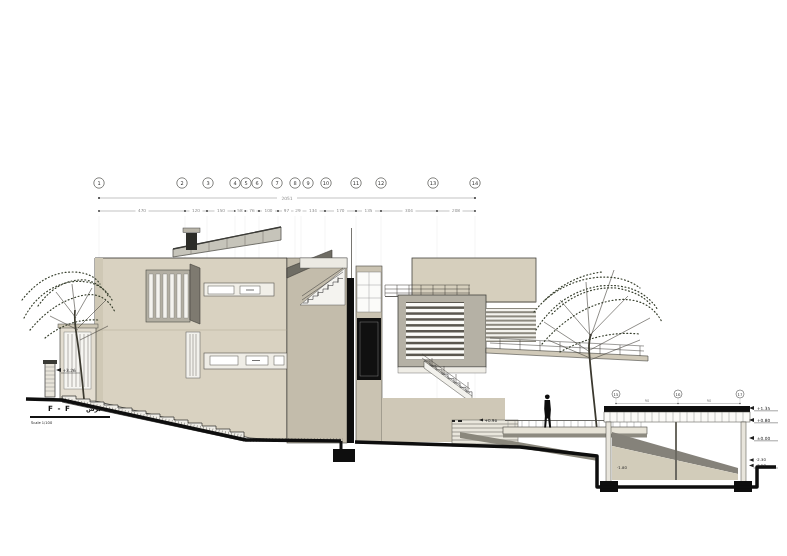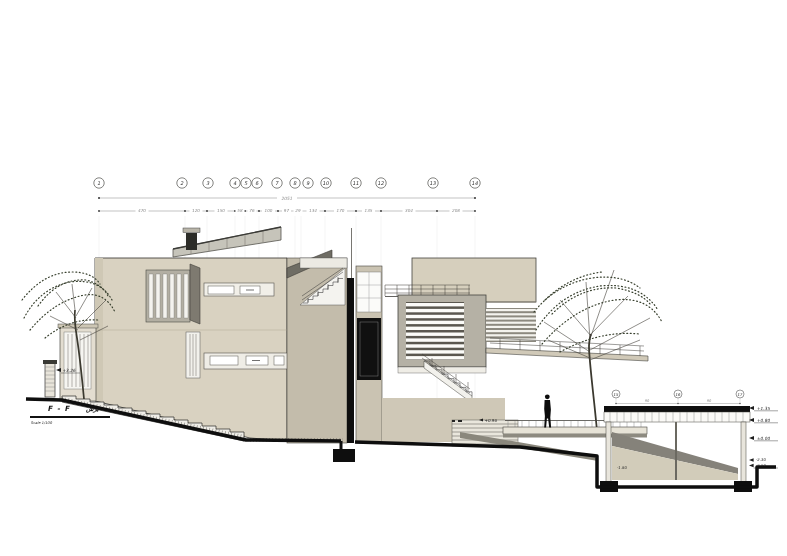--- a/index.html
+++ b/index.html
@@ -1,17 +1,17 @@
 <!DOCTYPE html>
 <html><head>
 <meta charset="utf-8">
 <style>
   html,body{margin:0;padding:0;background:#ffffff;}
   .stage{position:relative;width:787px;height:556px;background:#ffffff;overflow:hidden;
-         font-family:"DejaVu Sans", sans-serif;font-style:italic;}
+         font-family:"DejaVu Sans", sans-serif;}
   .stage svg{position:absolute;left:0;top:0;display:block;}
   text{font-family:"DejaVu Sans", sans-serif;}
 </style>
 </head>
 <body>
 
 <div class="stage">
 <svg width="787" height="556" viewBox="0 0 787 556">
 
   <g stroke="#8f8f8f" stroke-width="0.5" opacity="0.16">

